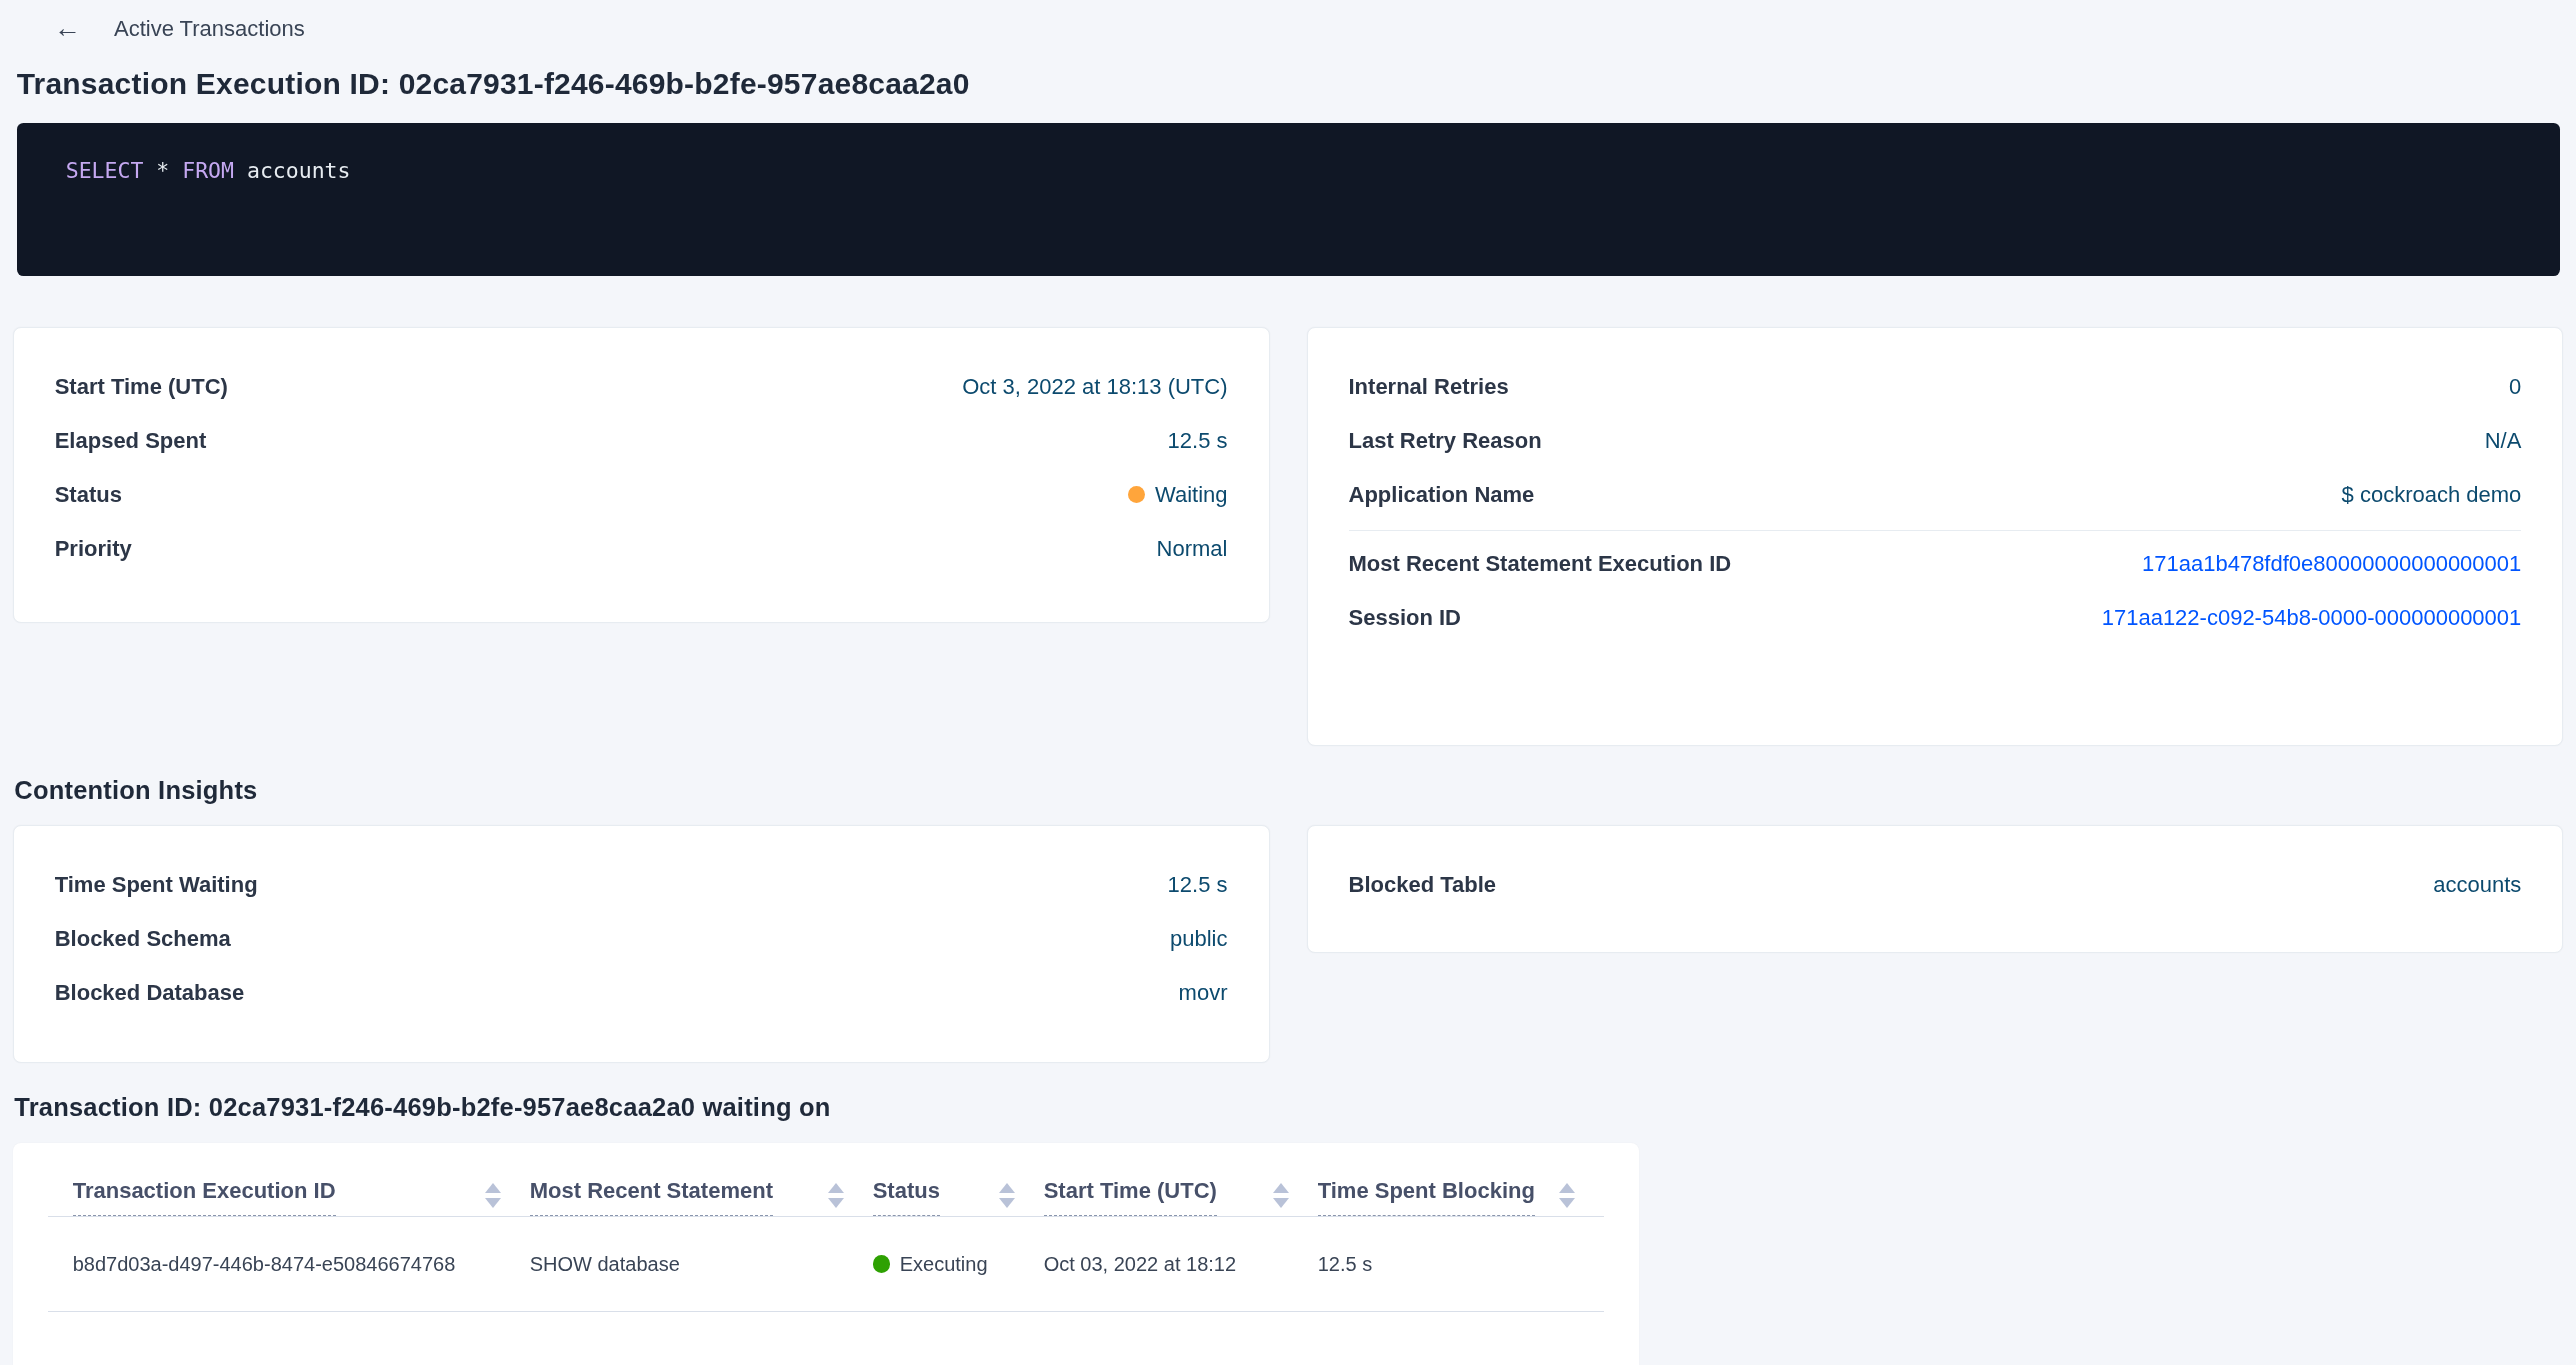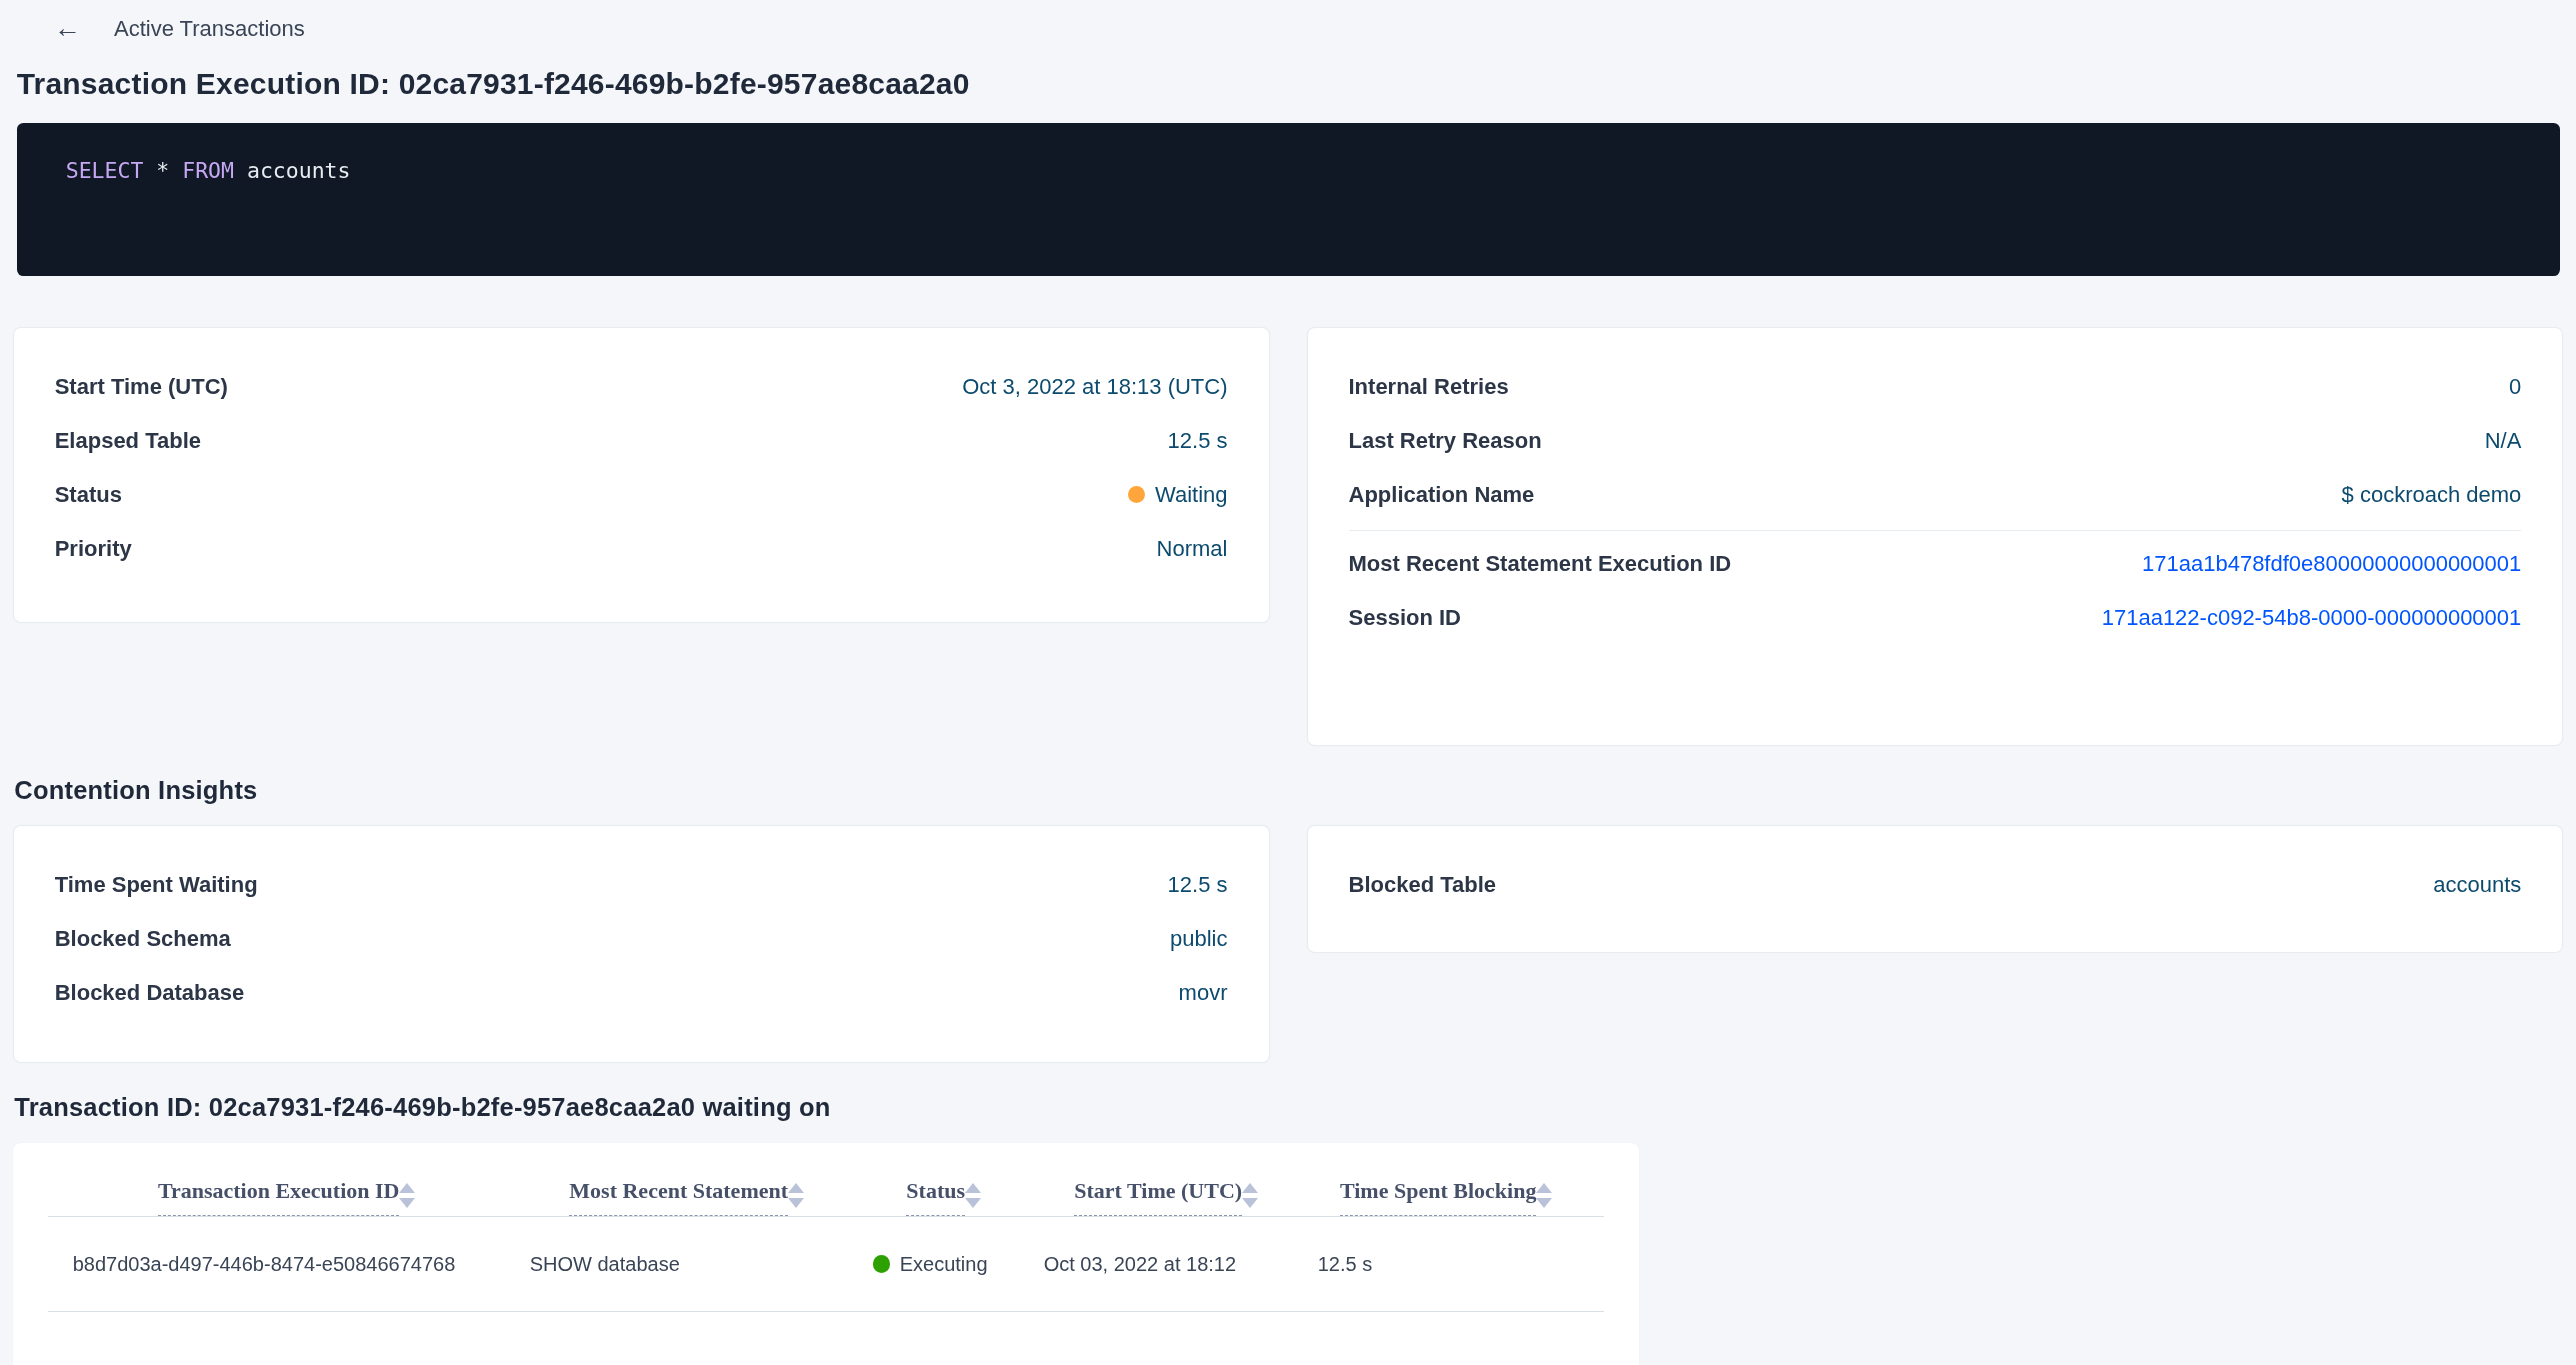--- a/index.html
+++ b/index.html
@@ -82,23 +82,22 @@
     margin-top: 17.5px;
     width: 1626px;
     background: #ffffff;
     border-radius: 8px;
     padding: 35px 35px 38px 35px;
     box-shadow: 0 0 1.6px rgba(36,42,53,0.05);
     min-height: 231px;
   }
   .tbl-header { display: flex; border-bottom: 1.6px solid #d9dfe9; padding-left: 25px; }
   .tbl-header-cell {
-    display: flex; align-items: flex-start; justify-content: center;
+    display: flex; align-items: flex-start; justify-content: space-between;
     padding-right: 29px;
-    font-family: Liberation Serif, serif;
   }
   .th-label {
     font-weight: bold; color: #475069; font-size: 22px;
     border-bottom: 1.6px dashed #8a96ad;
     padding-bottom: 11px;
     cursor: pointer;
     white-space: nowrap;
   }
   .sort-icon { display: flex; flex-direction: column; gap: 5.6px; margin-top: 4.8px; cursor: pointer; }
   .sort-icon .tri-up {
@@ -142,21 +141,21 @@
   </div>
 
   <div class="cards-row row-summary">
 
     <div class="card card-half card-h-left-summary">
       <div class="kv-row">
         <span class="kv-label">Start Time (UTC)</span>
         <span class="kv-value">Oct 3, 2022 at 18:13 (UTC)</span>
       </div>
       <div class="kv-row">
-        <span class="kv-label">Elapsed Table</span>
+        <span class="kv-label">Elapsed Spent</span>
         <span class="kv-value">12.5 s</span>
       </div>
       <div class="kv-row">
         <span class="kv-label">Status</span>
         <span class="kv-value">
           <span class="status-dot dot-waiting"></span>
           <span>Waiting</span>
         </span>
       </div>
       <div class="kv-row">

